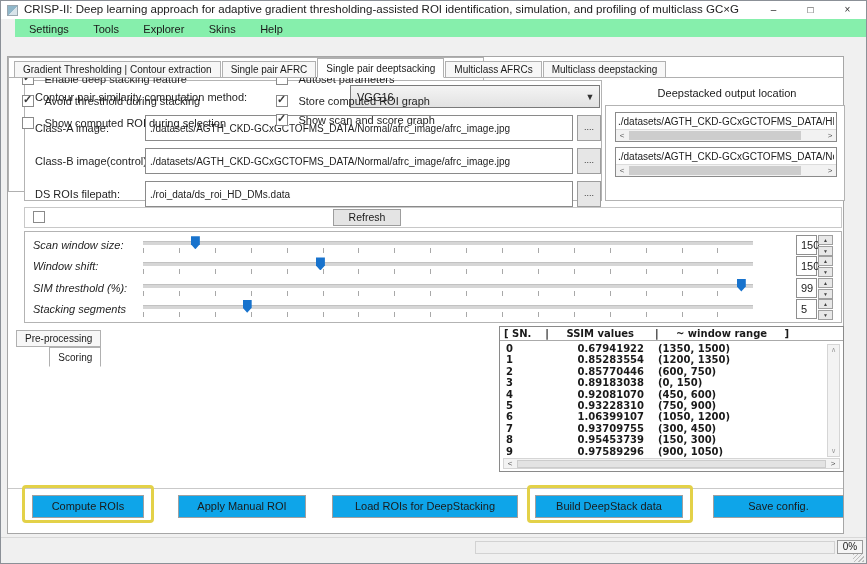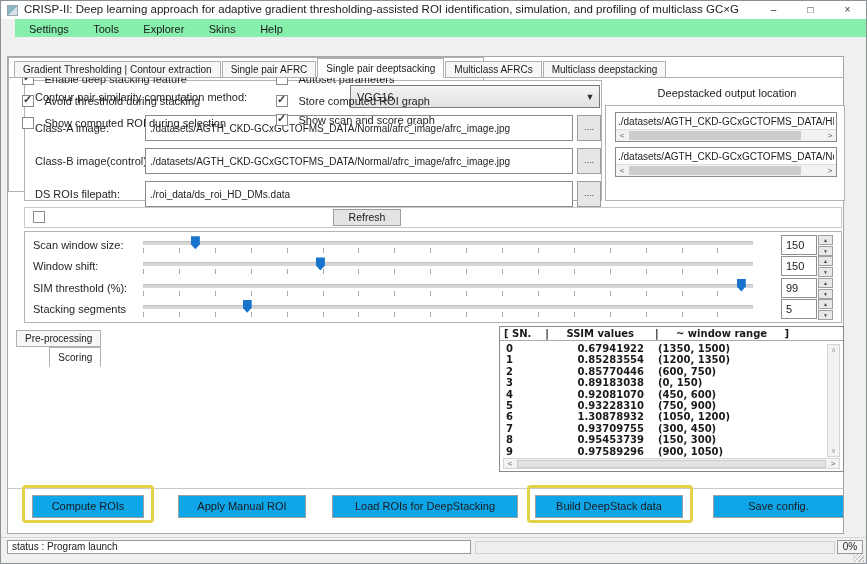--- a/index.html
+++ b/index.html
@@ -54,27 +54,27 @@
 
   #randomRow { position:absolute; left:16px; top:150px; width:818px; height:21px; border:1px solid #c8c8c8; }
   .cb { position:relative; display:inline-block; width:12px; height:12px; border:1px solid #8a8a8a; background:#fff; vertical-align:middle; }
   .cb.on::after { content:"\2713"; position:absolute; left:0px; top:-3px; font-size:11px; font-weight:bold; color:#3d3d3d; }
   #randomRow .cb { position:absolute; left:8px; top:3px; }
   #randomRow .lbl { position:absolute; left:27px; top:4px; }
   #refreshBtn { position:absolute; left:308px; top:1px; width:68px; height:17px; border:1px solid #9d9d9d; background:#e4e4e4; font-size:10.5px; text-align:center; line-height:15px; }
 
   #slidersBox { left:16px; top:174px; width:818px; height:92px; display:flex; flex-direction:column; justify-content:space-evenly; padding:2px 0; }
   .sliderRow { display:flex; align-items:center; height:20px; }
-  .sliderRow .lbl { width:118px; padding-left:8px; }
+  .sliderRow .lbl { width:118px; padding-left:8px;font-style:italic; }
   .trackWrap { position:relative; width:610px; height:20px; }
   .track { position:absolute; left:0; top:6px; width:100%; height:4px; background:#d6d6d6; border-top:1px solid #c2c2c2; }
   .ticks { position:absolute; left:0; top:13px; width:100%; height:5px; background:repeating-linear-gradient(to right,#a8a8a8 0 1px,transparent 1px 35.9px); }
   .thumb { position:absolute; top:1px; width:9px; height:13px; margin-left:-4px; background:#1873cd; clip-path:polygon(0 0,100% 0,100% 62%,50% 100%,0 62%); }
   .spingroup { margin-left:auto; margin-right:8px; display:flex; }
-  .spinval { width:36px; height:20px; border:1px solid #8f8f8f; background:#fff; font-size:11px; line-height:19px; padding-left:4px; }
+  .spinval { width:21px; height:20px; border:1px solid #8f8f8f; background:#fff; font-size:11px; line-height:19px; padding-left:4px; }
   .spinarrows { width:15px; height:20px; display:flex; flex-direction:column; margin-left:1px; }
   .spinbtn { flex:1; border:1px solid #9f9f9f; background:#e8e8e8; font-size:5px; line-height:8px; text-align:center; color:#444; }
   .spinbtn + .spinbtn { margin-top:1px; }
 
   .opttabs { position:absolute; left:8px; top:273px; height:20px; display:flex; align-items:flex-end; z-index:2;flex-direction:column; }
   #optPanel { left:8px; top:291px; width:476px; height:135px; border:1px solid #b0b0b0; }
   .cbrow { position:absolute; height:14px; }
   .cbrow .lbl { margin-left:6px; vertical-align:middle; }
 
   #ssimBox { position:absolute; left:491px; top:269px; width:345px; height:146px; border:1px solid #8a8a8a; }
@@ -315,21 +315,21 @@
             <span class="c-ssim">0.92081070</span>
             <span class="c-range">(450, 600)</span>
           </div>
         <div class="srow">
             <span class="c-sn">5</span>
             <span class="c-ssim">0.93228310</span>
             <span class="c-range">(750, 900)</span>
           </div>
         <div class="srow">
             <span class="c-sn">6</span>
-            <span class="c-ssim">1.30878932</span>
+            <span class="c-ssim">1.06399107</span>
             <span class="c-range">(1050, 1200)</span>
           </div>
         <div class="srow">
             <span class="c-sn">7</span>
             <span class="c-ssim">0.93709755</span>
             <span class="c-range">(300, 450)</span>
           </div>
         <div class="srow">
             <span class="c-sn">8</span>
             <span class="c-ssim">0.95453739</span>
@@ -356,19 +356,18 @@
     <div id="act0" class="actbtn">Compute ROIs</div>
     <div id="act1" class="actbtn">Apply Manual ROI</div>
     <div id="act2" class="actbtn">Load ROIs for DeepStacking</div>
     <div id="act3" class="actbtn">Build DeepStack data</div>
     <div id="act4" class="actbtn">Save config.</div>
     <div id="hl0" class="hl"></div>
     <div id="hl1" class="hl"></div>
   </div>
 
   <div id="statusbar">
-    <div id="statusField">status : Program launch</div>
     <div id="progressTrack"></div>
     <div id="progressPct">0%</div>
   </div>
   <div id="grip"></div>
 
 </div>
 
 </body></html>

